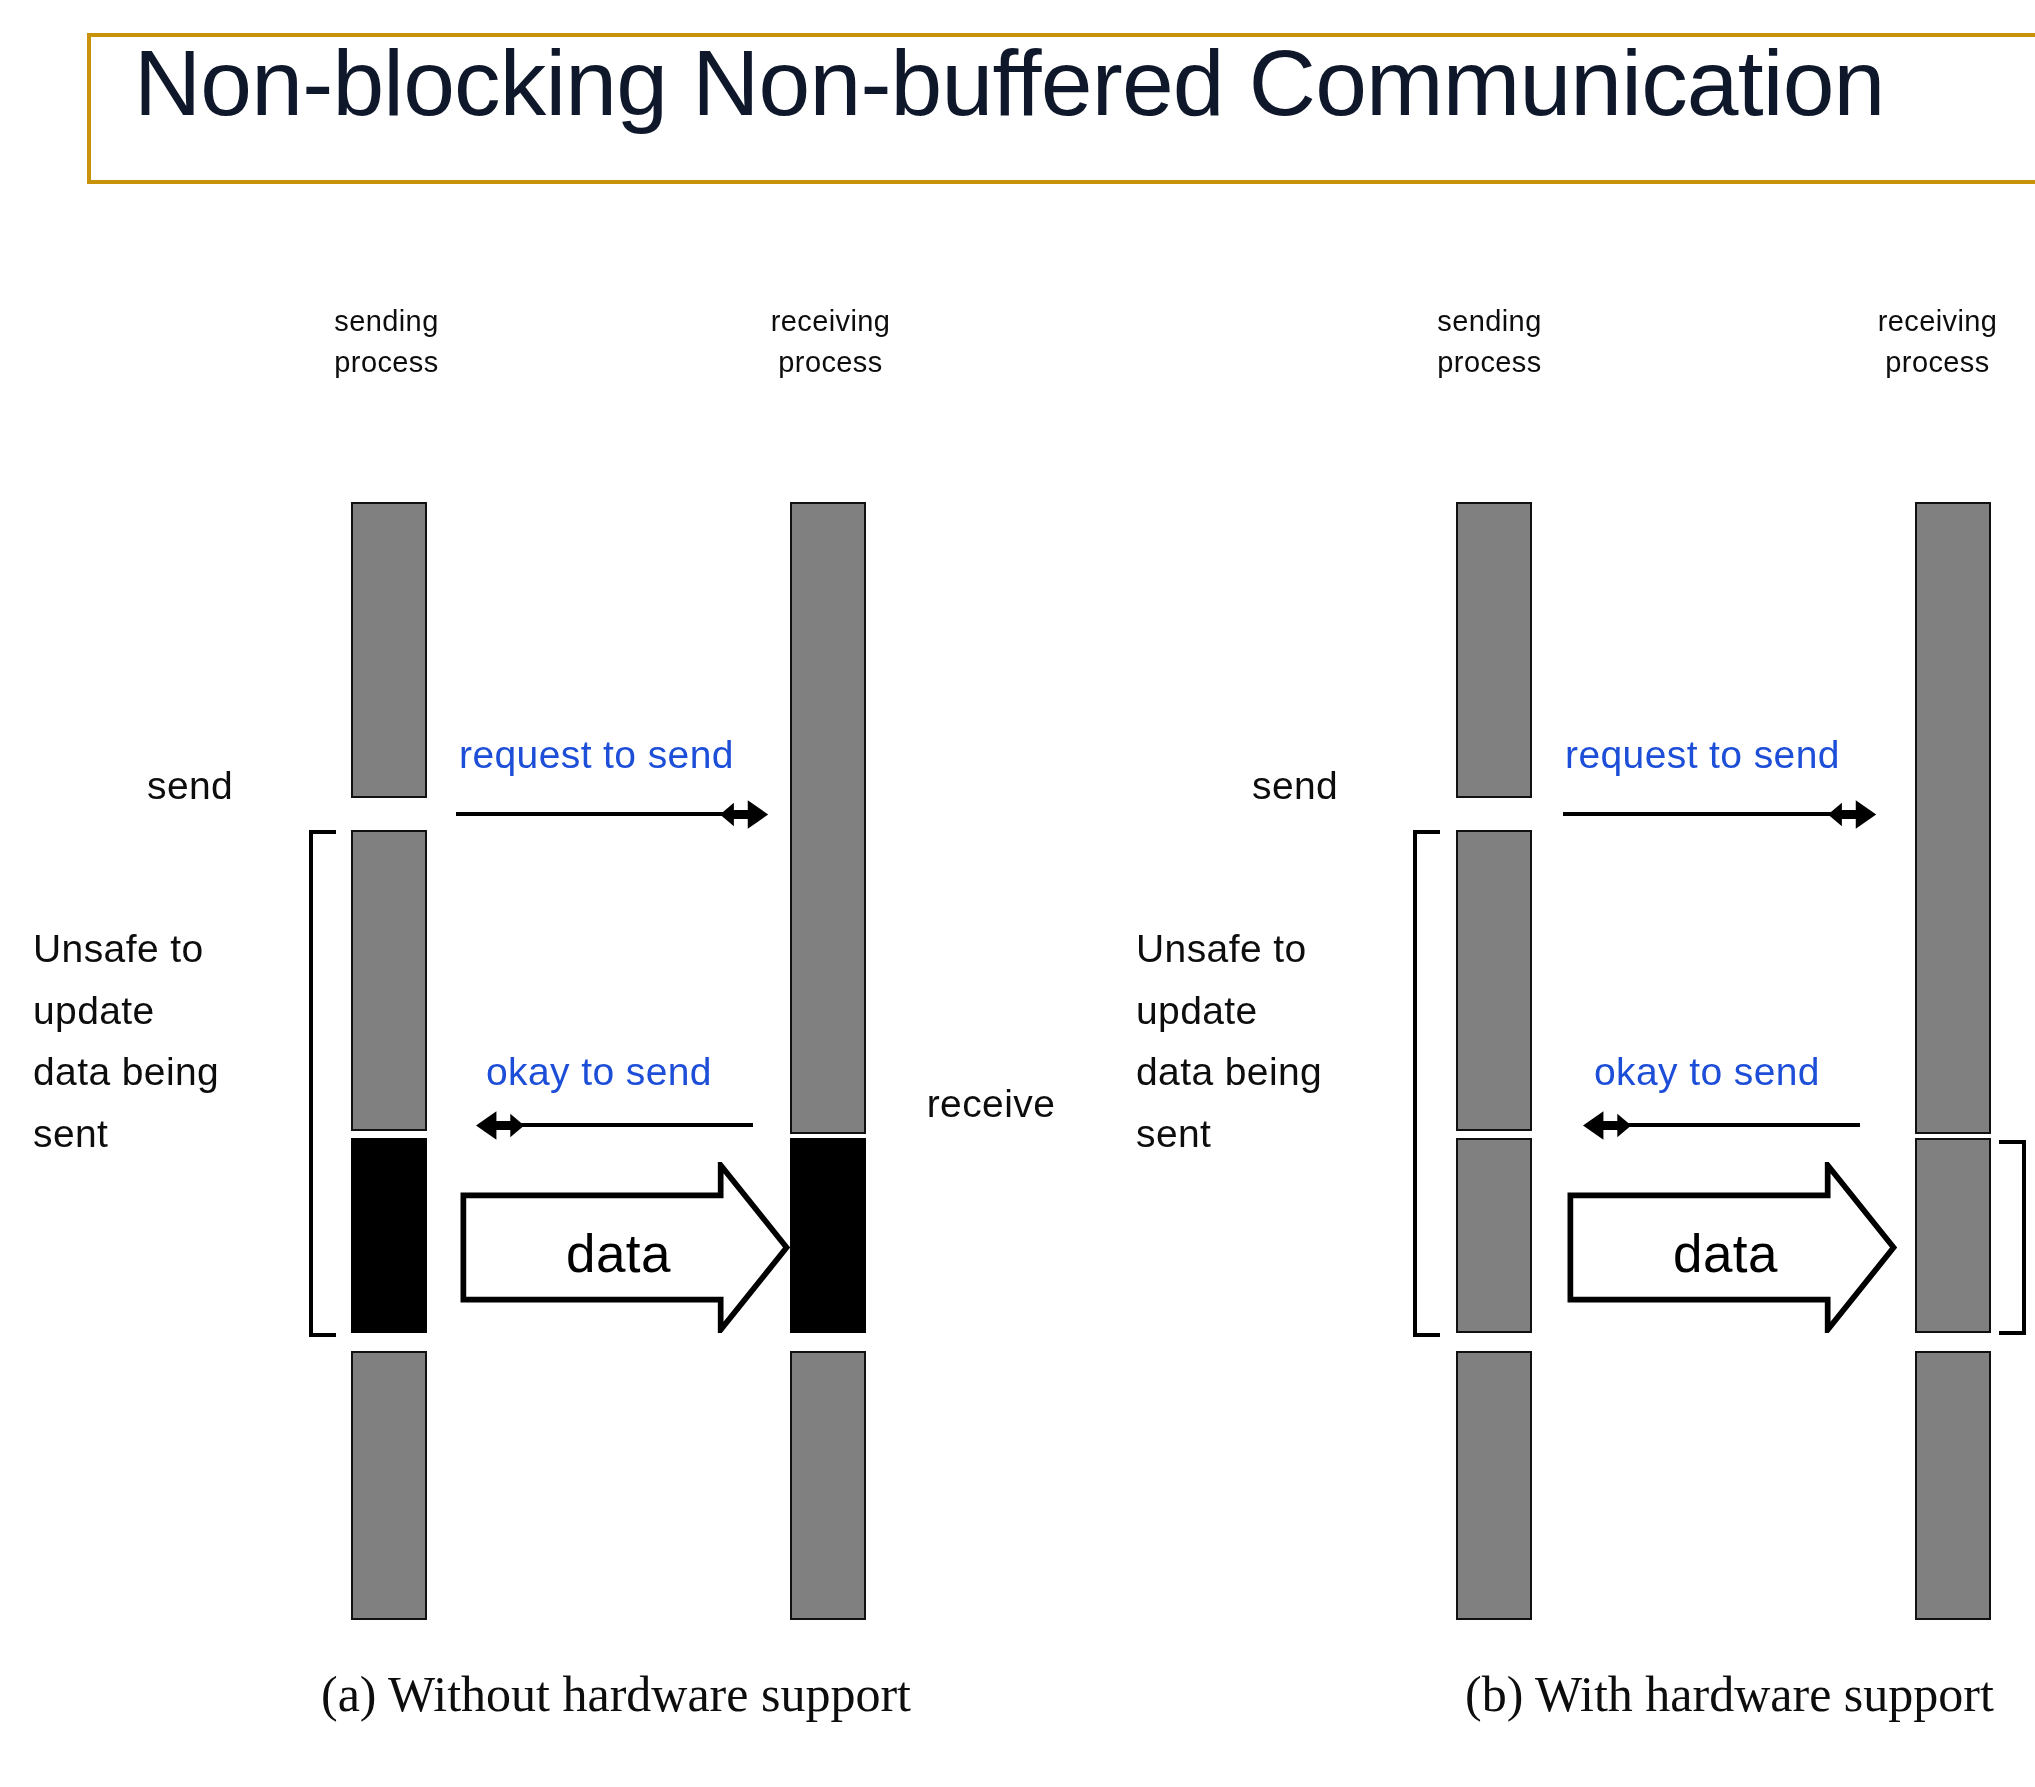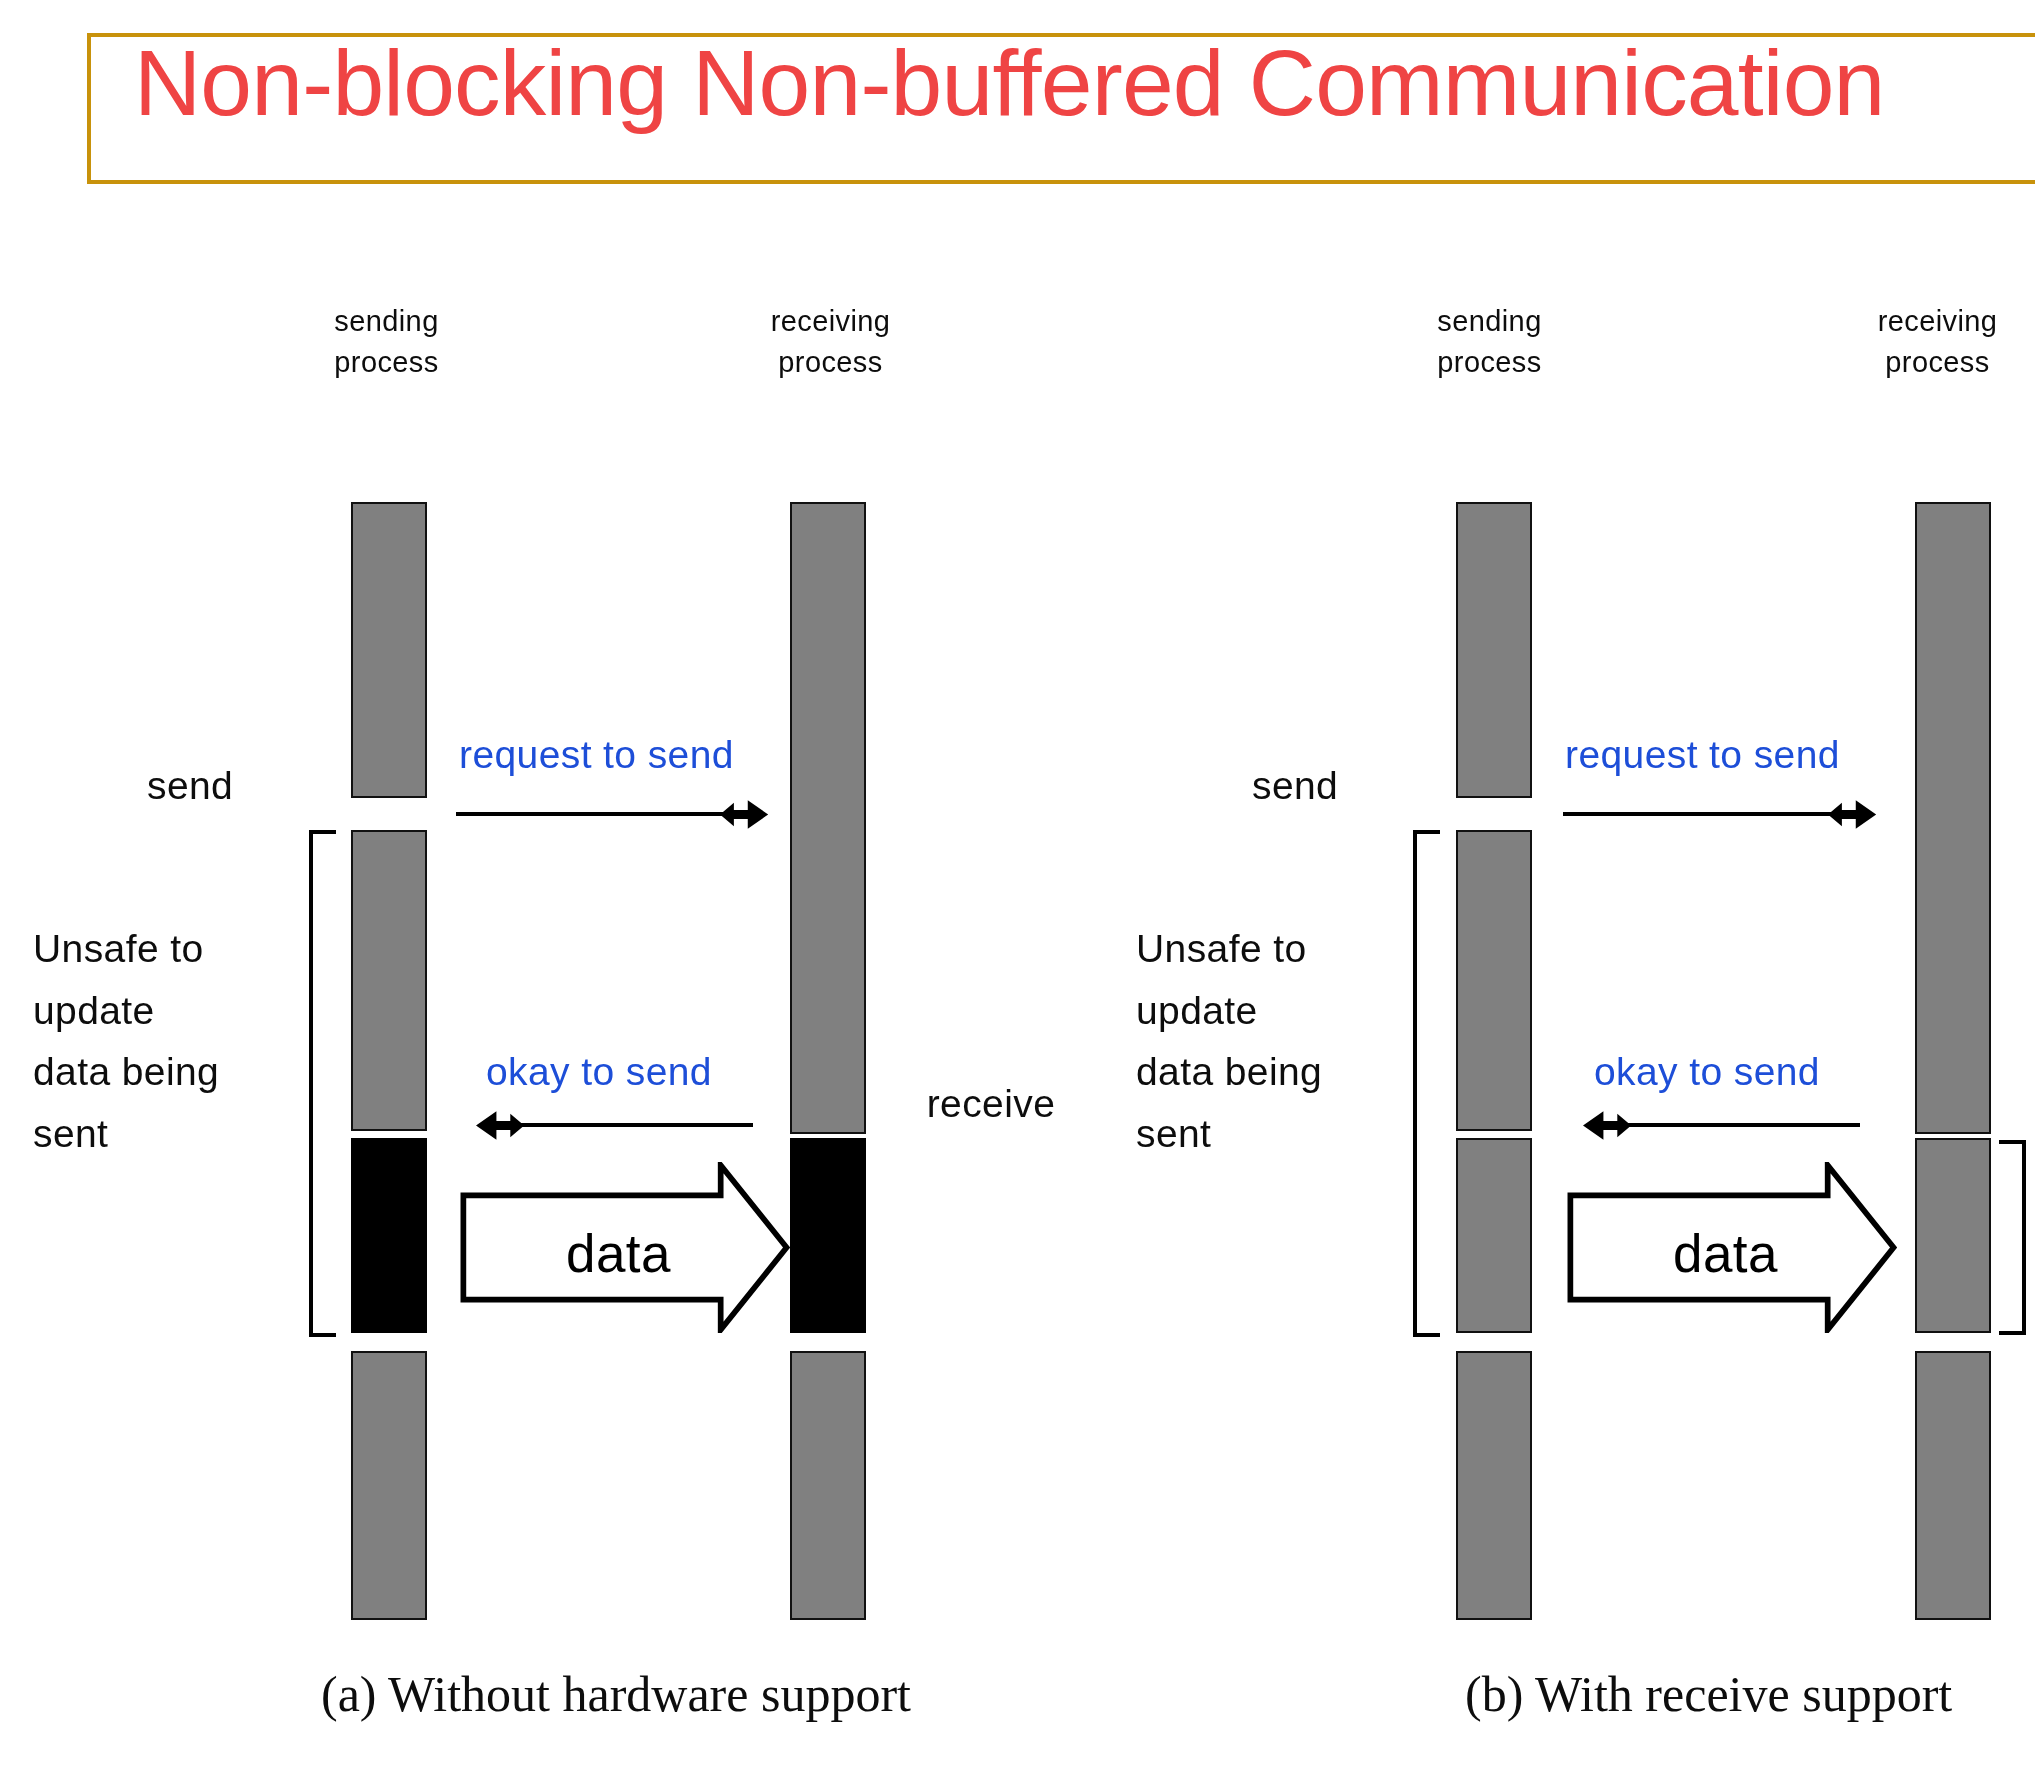--- a/index.html
+++ b/index.html
@@ -25,21 +25,21 @@
     border: 4.9px solid #C8920B;
     background: #ffffff;
     box-sizing: border-box;
   }
   #title-text {
     position: absolute;
     left: 134px;
     top: 37px;
     font-size: 93px;
     line-height: 1.0;
-    color: #ef4444;
+    color: #0f172a;
     font-family: "Liberation Sans", sans-serif;
     font-weight: 400;
     white-space: nowrap;
     letter-spacing: -0.8px;
   }
 
   
   .panel { position: absolute; top: 0; left: 0; width: 100%; height: 100%; }
 
   
@@ -230,15 +230,15 @@
 
   <svg class="block-arrow" style="left:1567px; top:1162px;" width="330" height="171" viewBox="0 0 810 420">
     <path d="M8 82 L640 82 L640 8 L802 210 L640 412 L640 338 L8 338 Z" fill="#ffffff" stroke="#000000" stroke-width="14" stroke-linejoin="miter"></path>
   </svg>
   <div class="block-arrow-label" style="left:1673px; top:1223px;">data</div>
 
   <div class="side-label left-align" style="left:2013px; top:1073px; width:204px;">receive</div>
 
   <div class="bracket right" style="left:1999px; top:1140px; width:26.5px; height:195px;"></div>
 
-  <div class="caption" style="left:1421px; top:1665px;">(b) With receive support</div>
+  <div class="caption" style="left:1421px; top:1665px;">(b) With hardware support</div>
 </div>
 
 
 </body></html>

